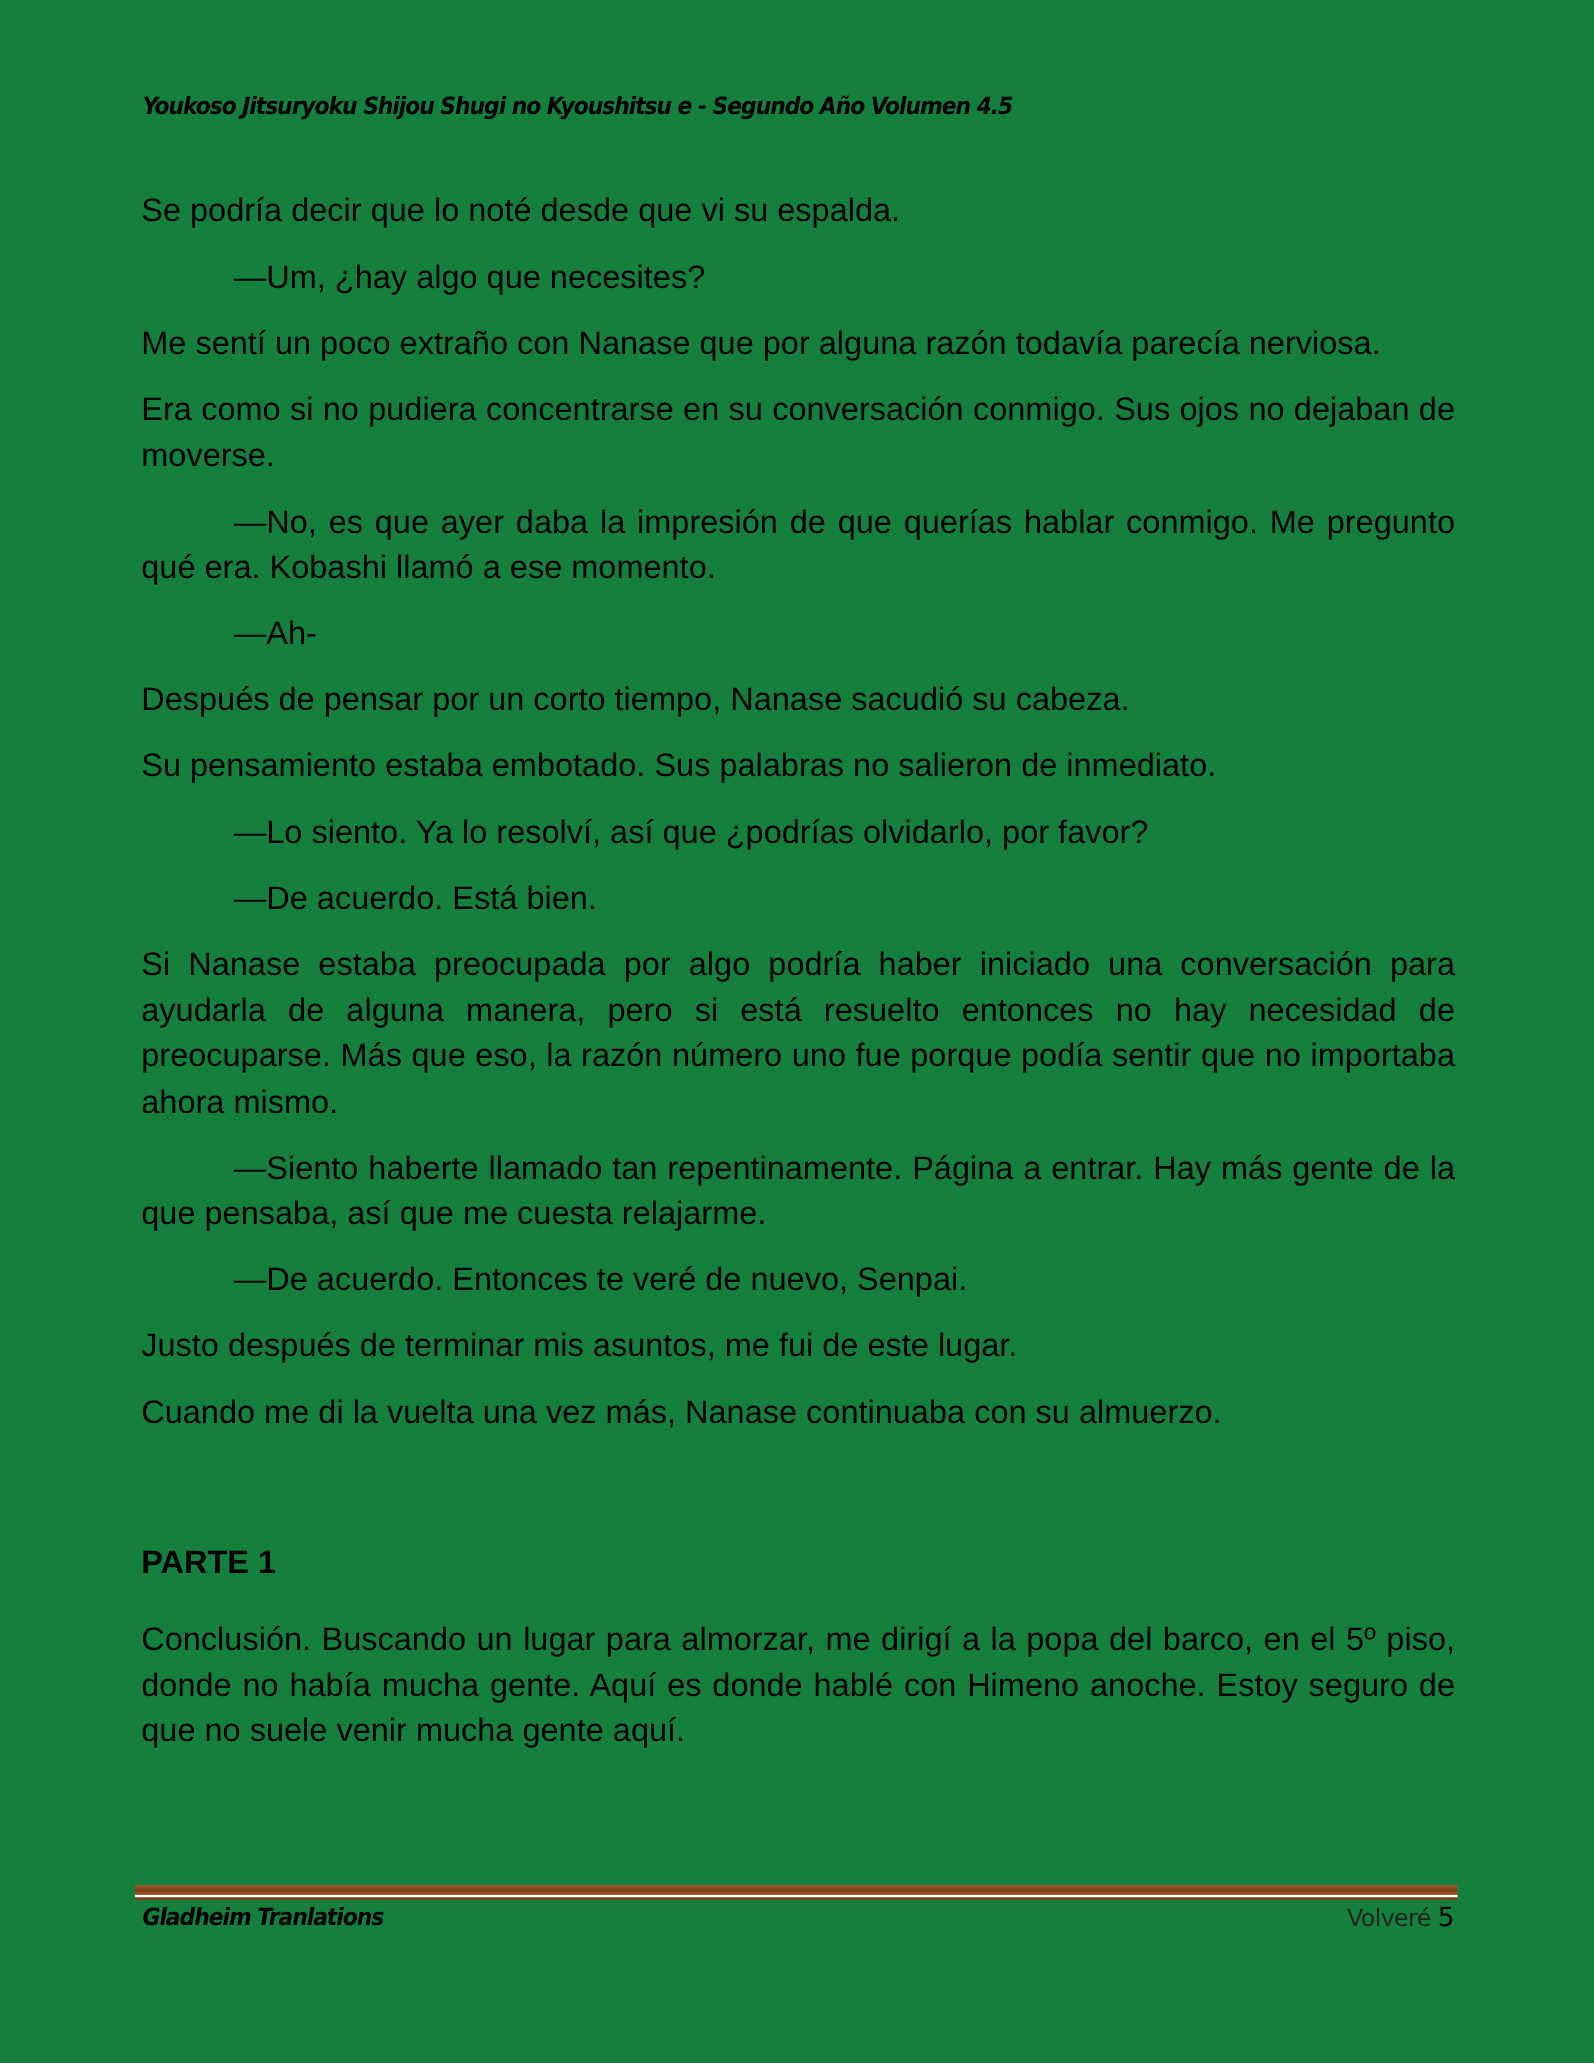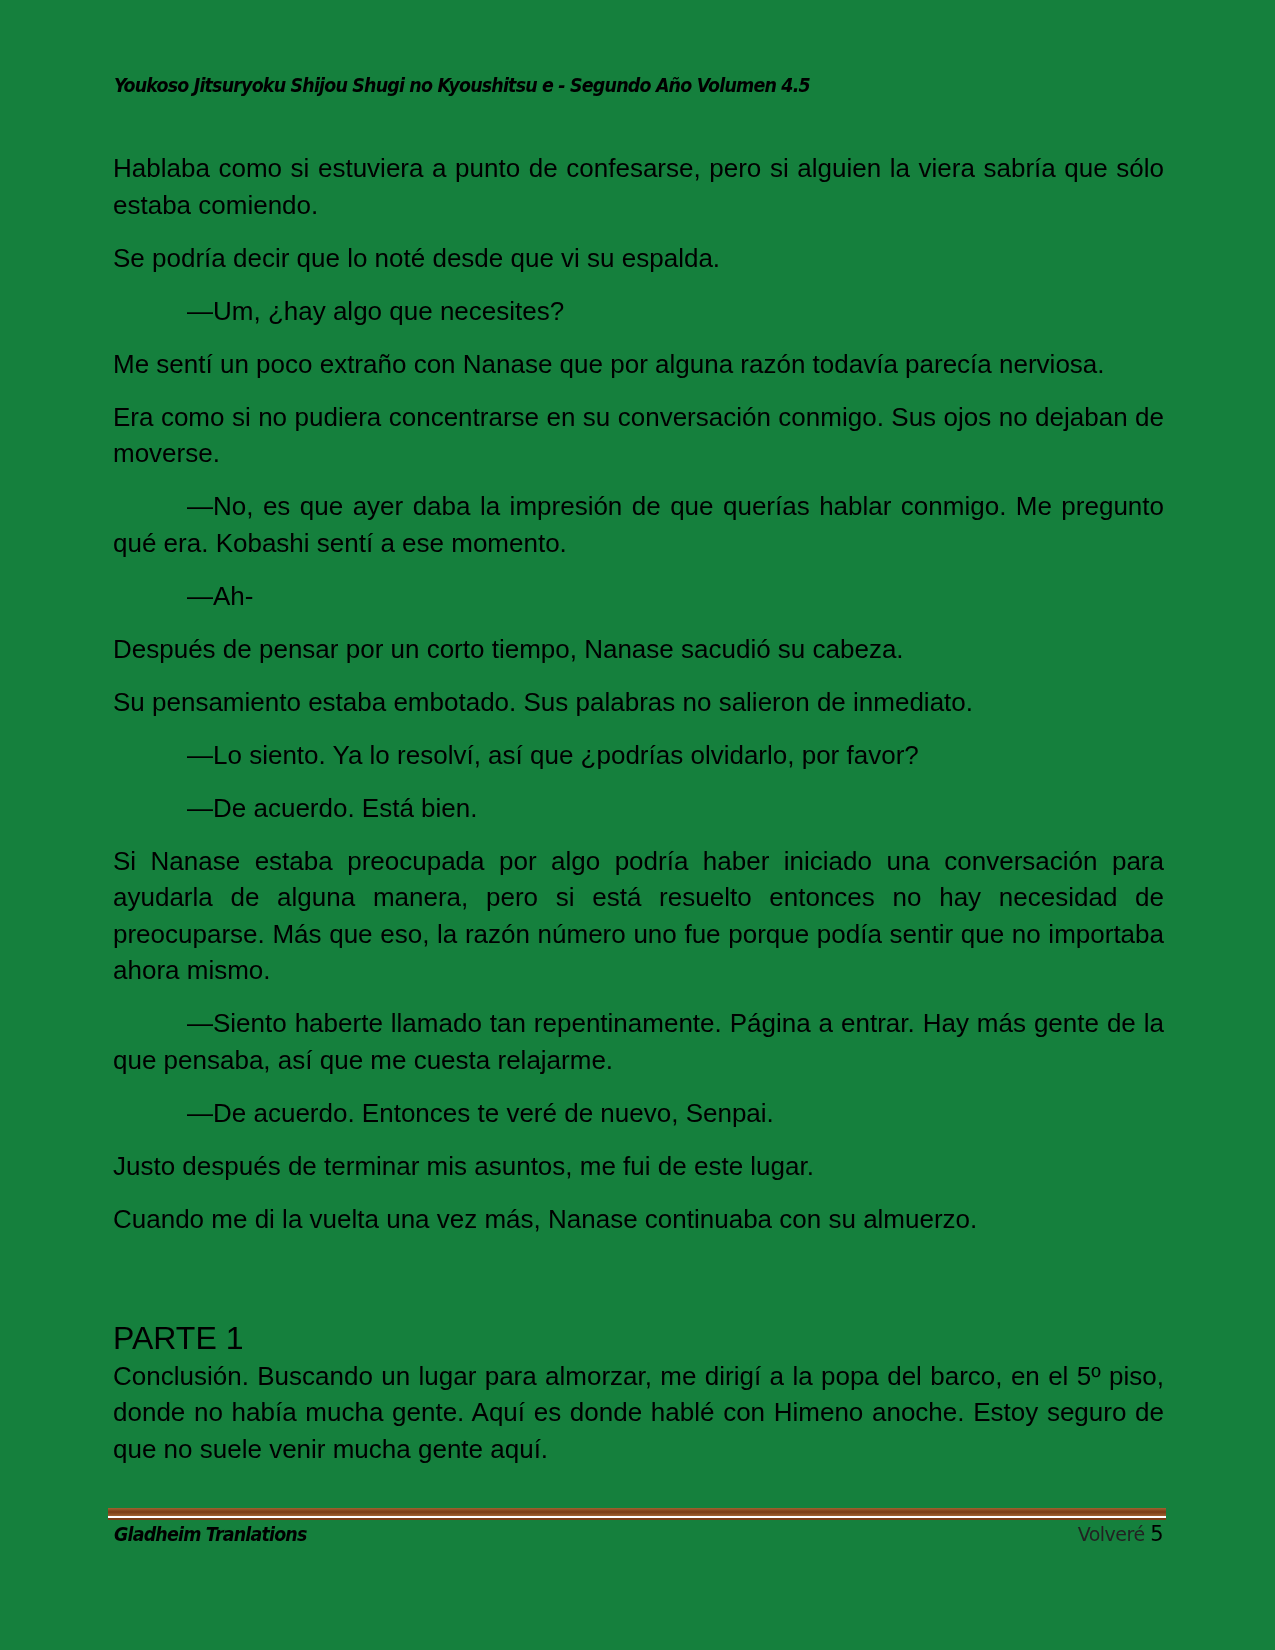--- a/index.html
+++ b/index.html
@@ -12,21 +12,21 @@
     white-space: nowrap;
   }
   .body-text {
     position: absolute; left: 113px; top: 150px; width: 1051px;
     font-family: "Liberation Sans", sans-serif; font-size: 26px; line-height: 36.5px; color: #000;
   }
   .body-text p { margin: 0 0 16.5px 0; text-align: justify; }
   .body-text p.dialogue { text-indent: 74px; }
   .body-text p.last-before-heading { margin-bottom: 83px; }
   .body-text h2 {
-    margin: 0 0 1px 0; font-family: "Liberation Sans", sans-serif; font-weight: normal; font-size: 32px; line-height: 36.5px;
+    margin: 0 0 26px 0; font-family: "Liberation Sans", sans-serif; font-weight: bold; font-size: 26px; line-height: 36.5px;
   }
   .footer-rule { position: absolute; left: 108px; top: 1508px; width: 1058px; height: 12px; }
   .footer-rule .thick { height: 8px; background: linear-gradient(#a0612f, #7a3d16 50%, #a0612f); }
   .footer-rule .gap { height: 2px; background: #fff; }
   .footer-rule .thin { height: 2px; background: #7a3d16; }
   .footer-left {
     position: absolute; left: 114px; top: 1523px;
     font-family: "DejaVu Sans", sans-serif; font-style: italic; font-weight: bold;
     font-size: 19px; letter-spacing: -0.9px; color: #000; transform: scaleX(0.92); transform-origin: left; white-space: nowrap;
   }
@@ -36,26 +36,25 @@
   }
   .footer-right .num { font-size: 21px; color: #000; }
 </style>
 </head>
 <body>
 
 <div class="page">
   <div class="header">Youkoso Jitsuryoku Shijou Shugi no Kyoushitsu e - Segundo Año Volumen 4.5</div>
 
   <div class="body-text">
-    <p class="narration">Hablaba como si estuviera a punto de confesarse, pero si alguien la viera sabría que sólo estaba comiendo.</p>
     <p class="narration">Se podría decir que lo noté desde que vi su espalda.</p>
     <p class="dialogue">—Um, ¿hay algo que necesites?</p>
     <p class="narration">Me sentí un poco extraño con Nanase que por alguna razón todavía parecía nerviosa.</p>
     <p class="narration">Era como si no pudiera concentrarse en su conversación conmigo. Sus ojos no dejaban de moverse.</p>
-    <p class="dialogue">—No, es que ayer daba la impresión de que querías hablar conmigo. Me pregunto qué era. Kobashi sentí a ese momento.</p>
+    <p class="dialogue">—No, es que ayer daba la impresión de que querías hablar conmigo. Me pregunto qué era. Kobashi llamó a ese momento.</p>
     <p class="dialogue">—Ah-</p>
     <p class="narration">Después de pensar por un corto tiempo, Nanase sacudió su cabeza.</p>
     <p class="narration">Su pensamiento estaba embotado. Sus palabras no salieron de inmediato.</p>
     <p class="dialogue">—Lo siento. Ya lo resolví, así que ¿podrías olvidarlo, por favor?</p>
     <p class="dialogue">—De acuerdo. Está bien.</p>
     <p class="narration">Si Nanase estaba preocupada por algo podría haber iniciado una conversación para ayudarla de alguna manera, pero si está resuelto entonces no hay necesidad de preocuparse. Más que eso, la razón número uno fue porque podía sentir que no importaba ahora mismo.</p>
     <p class="dialogue">—Siento haberte llamado tan repentinamente. Página a entrar. Hay más gente de la que pensaba, así que me cuesta relajarme.</p>
     <p class="dialogue">—De acuerdo. Entonces te veré de nuevo, Senpai.</p>
     <p class="narration">Justo después de terminar mis asuntos, me fui de este lugar.</p>
     <p class="narration last-before-heading">Cuando me di la vuelta una vez más, Nanase continuaba con su almuerzo.</p>

